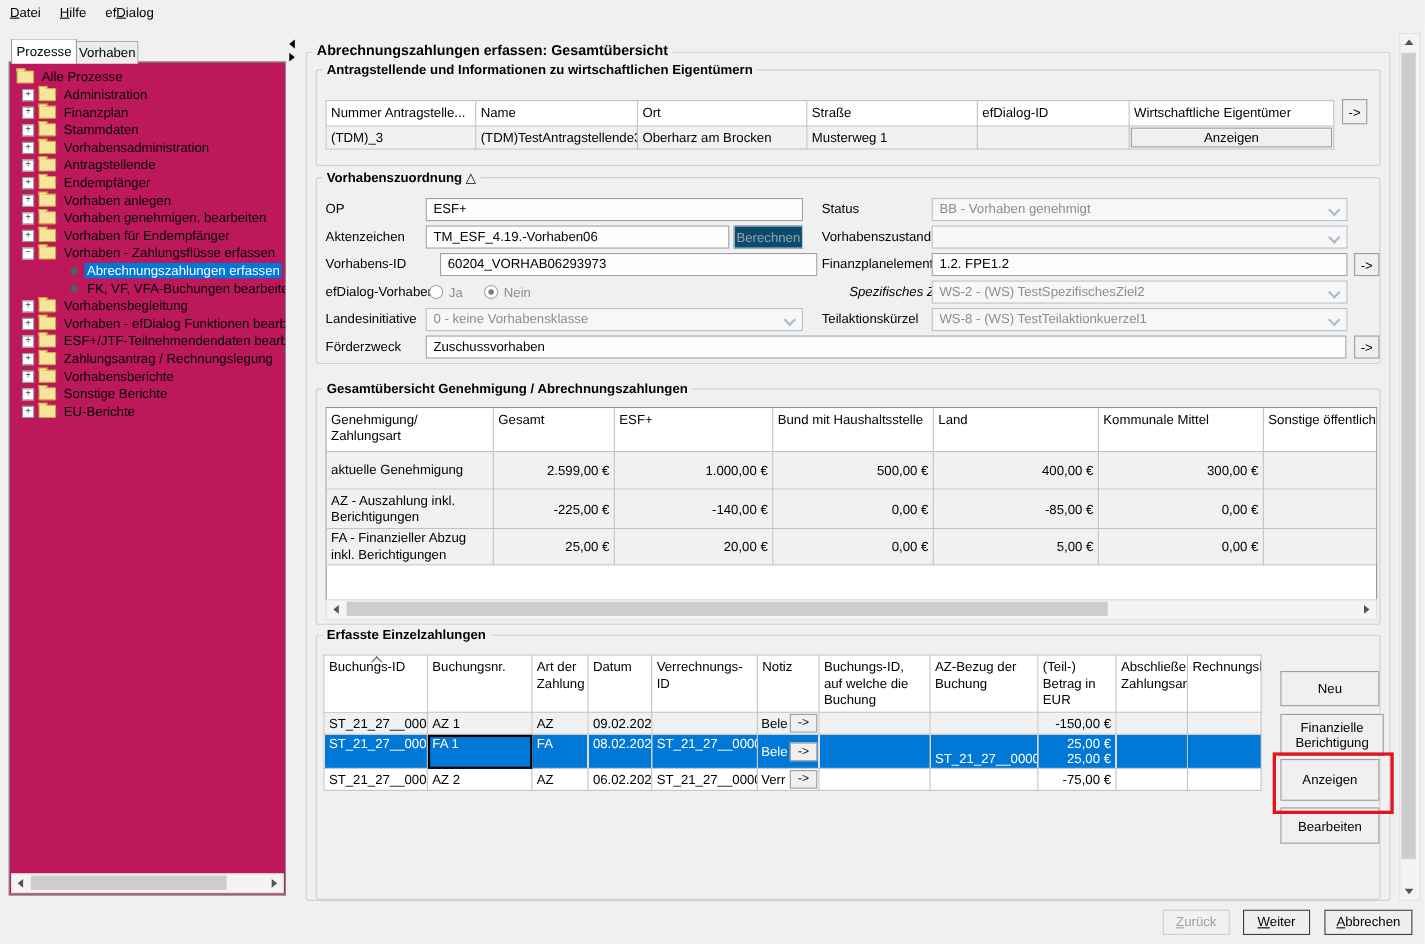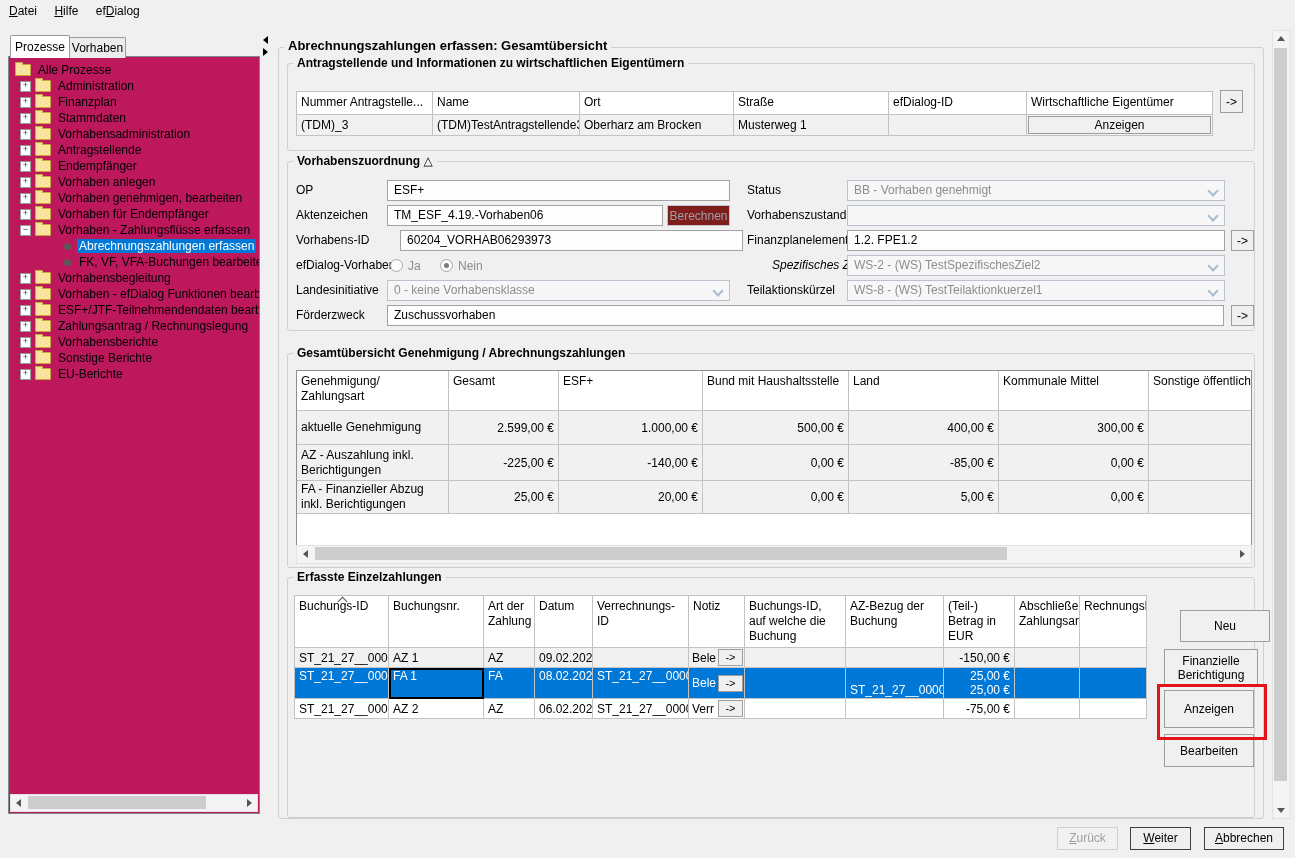--- a/index.html
+++ b/index.html
@@ -60,21 +60,21 @@
   
   .flabel{position:absolute;height:21px;line-height:21px;white-space:nowrap;}
   .field{position:absolute;height:21px;line-height:19px;border:1px solid #a2a2a2;background:#fdfdfd;
          padding:0 6px;box-sizing:border-box;overflow:hidden;white-space:nowrap;}
   .combo{position:absolute;height:21px;line-height:19px;border:1px solid #b9c2ce;background:#f7f7f7;
          color:#8d8d8d;padding:0 22px 0 6px;box-sizing:border-box;overflow:hidden;white-space:nowrap;}
   .chev{position:absolute;right:7px;top:6px;width:6px;height:6px;border-right:2px solid #a9bccf;
         border-bottom:2px solid #a9bccf;transform:rotate(45deg);}
   .btn{position:absolute;background:#f0f0f0;border:1px solid #9d9d9d;font-size:12px;text-align:center;
        box-sizing:border-box;display:flex;align-items:center;justify-content:center;line-height:14px;}
-  .btn.dis{color:#9aa1a8;border-color:#bac4d0;background:#7f1d1d;}
+  .btn.dis{color:#9aa1a8;border-color:#bac4d0;background:#0c4a6e;}
   .radio{width:13px;height:13px;border-radius:50%;border:1px solid #a9a9a9;background:#fcfcfc;
          display:inline-block;vertical-align:middle;box-sizing:border-box;position:relative;}
   .radio.on::after{content:"";position:absolute;left:3px;top:3px;width:5px;height:5px;border-radius:50%;background:#7a7a7a;}
   .rlabel{color:#8d8d8d;margin-left:5px;vertical-align:middle;}
 
   
   .cell-focus{outline:2px solid #000;outline-offset:-2px;}
   .notizcell{display:flex;align-items:center;justify-content:space-between;height:100%;}
   .minibtn{background:#f0f0f0;border:1px solid #9d9d9d;color:#000;font-size:11px;width:25px;height:17px;
            text-align:center;line-height:15px;flex:none;box-sizing:border-box;}
@@ -445,21 +445,21 @@
               </td>
           <td></td>
           <td></td>
           <td class="num">-75,00 €</td>
           <td></td>
           <td></td>
         </tr>
       </tbody>
         </table>
 
-      <div class="btn" style="left:876px;top:32px;width:90px;height:32px;margin-left:16px;">Neu</div>
+      <div class="btn" style="left:876px;top:32px;width:90px;height:32px;">Neu</div>
       <div class="btn" style="left:876px;top:71px;width:94px;height:38px;padding:0 6px;">Finanzielle Berichtigung</div>
       <div class="redbox" style="left:869px;top:106px;width:104px;height:50px;"></div>
       <div class="btn" style="left:876px;top:112px;width:90px;height:38px;">Anzeigen</div>
       <div class="btn" style="left:876px;top:156px;width:90px;height:33px;">Bearbeiten</div>
     </div>
   </div>
 
   <div class="sb" style="left:1272px;top:30px;width:17px;height:787px;">
     <span class="tri u" style="left:4px;top:5px;"></span>
     <div class="thumb" style="left:1px;top:17px;width:13px;height:733px;"></div>

